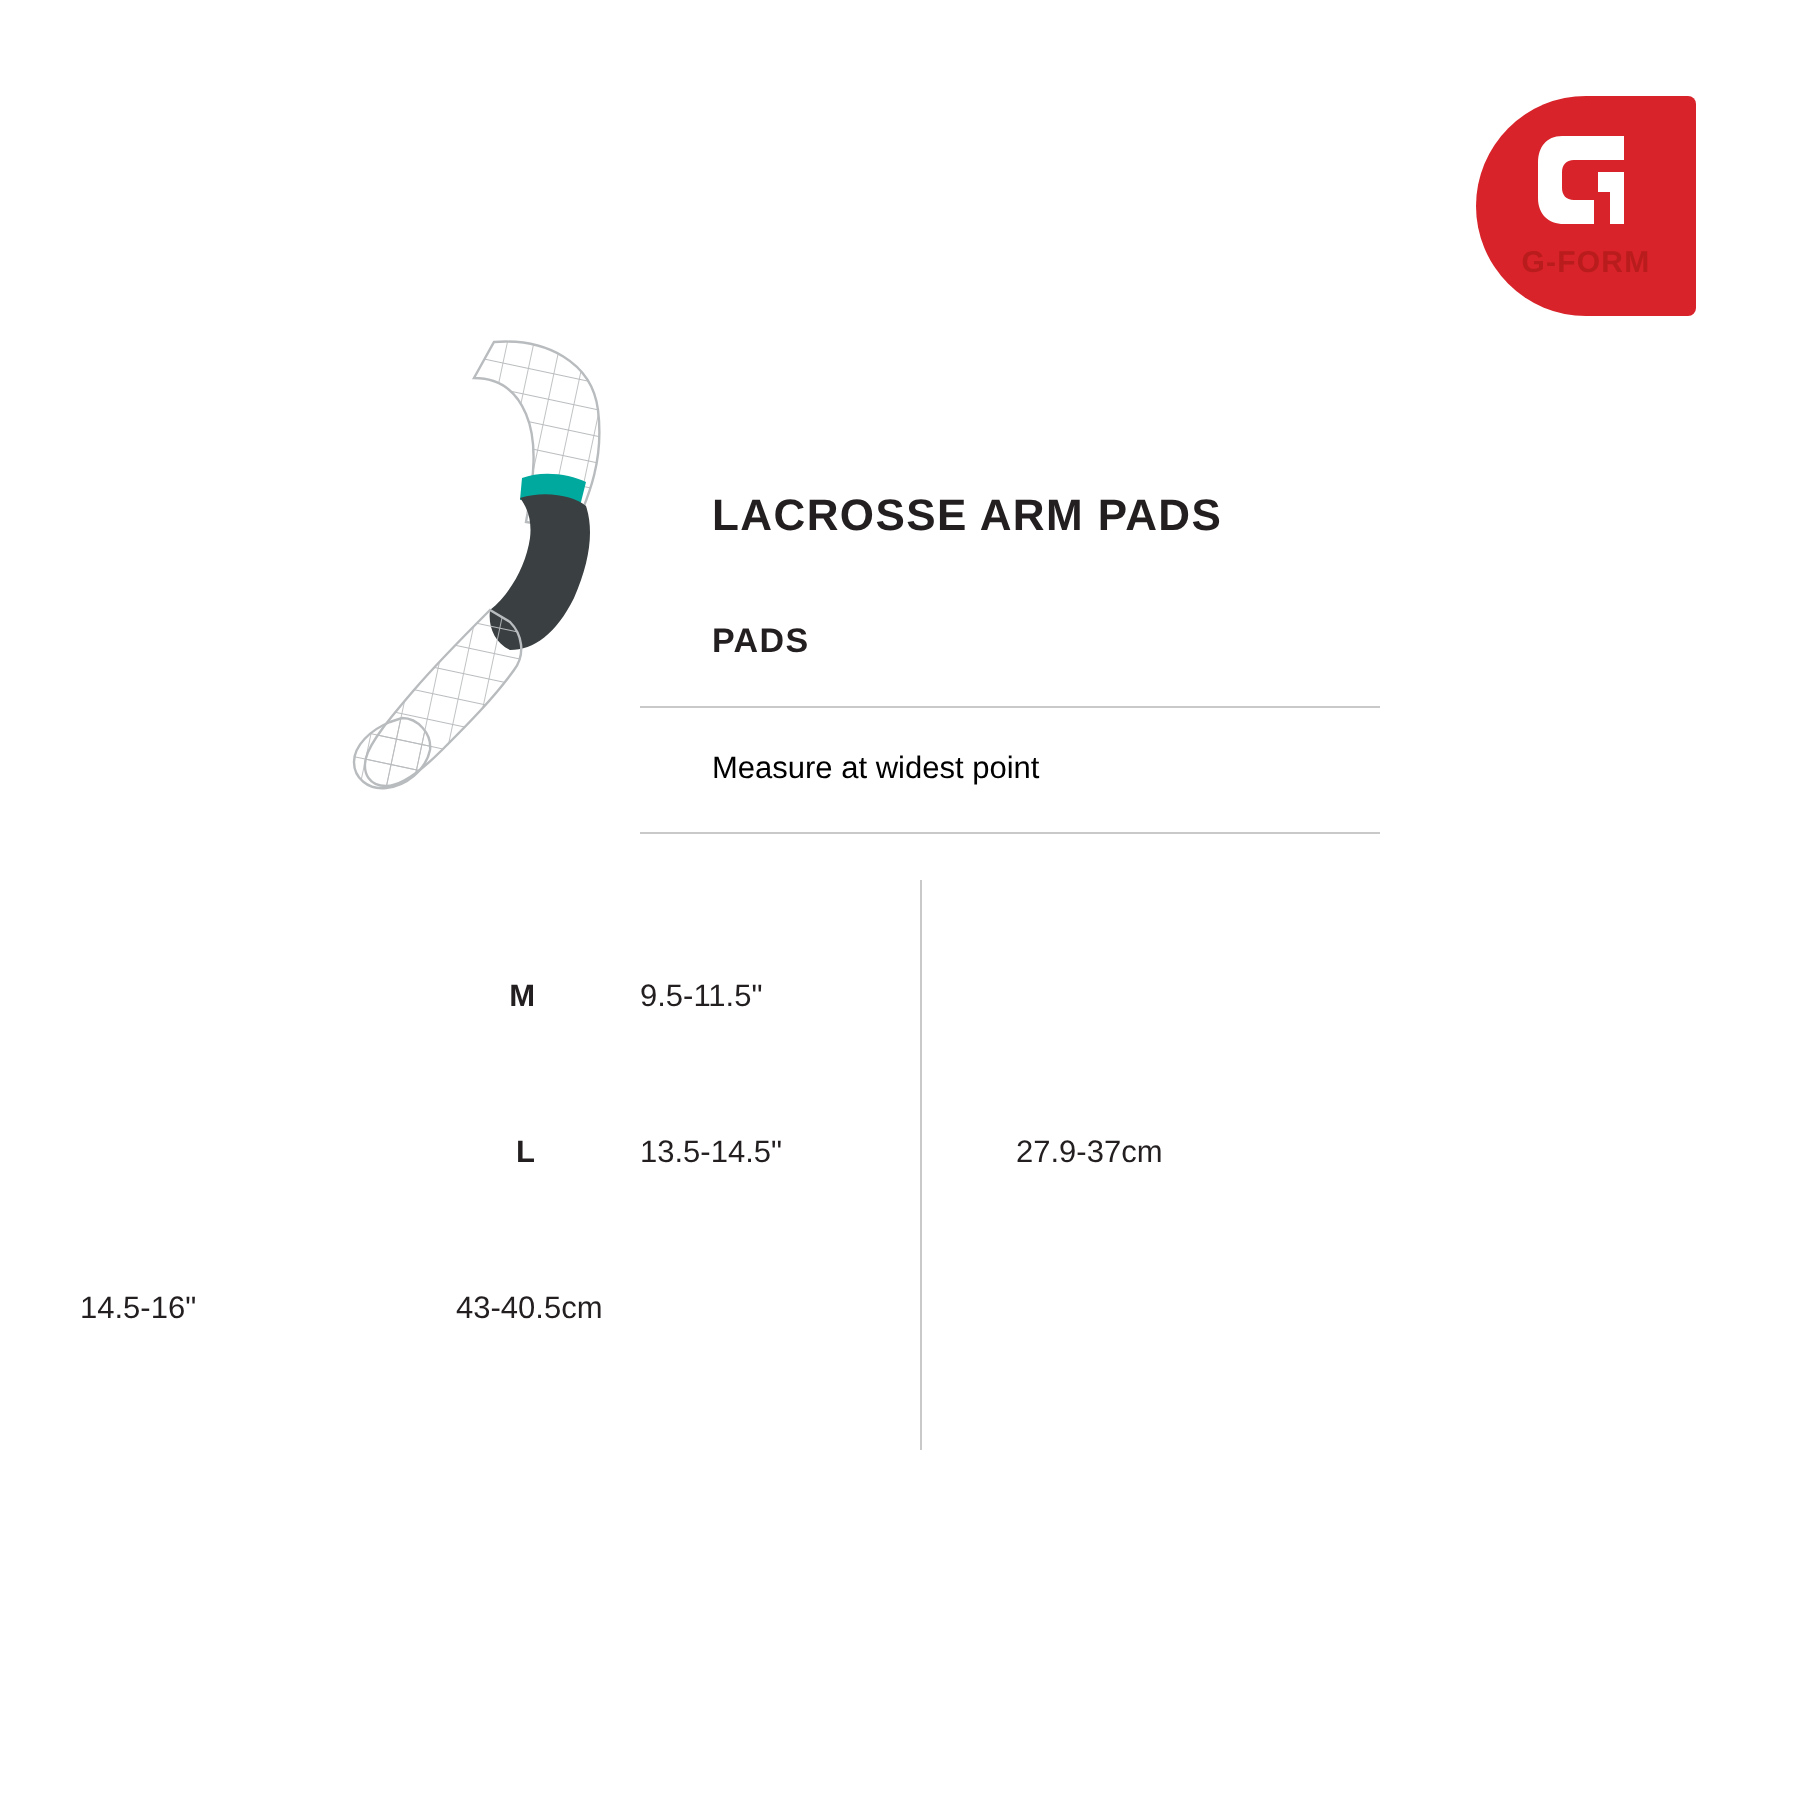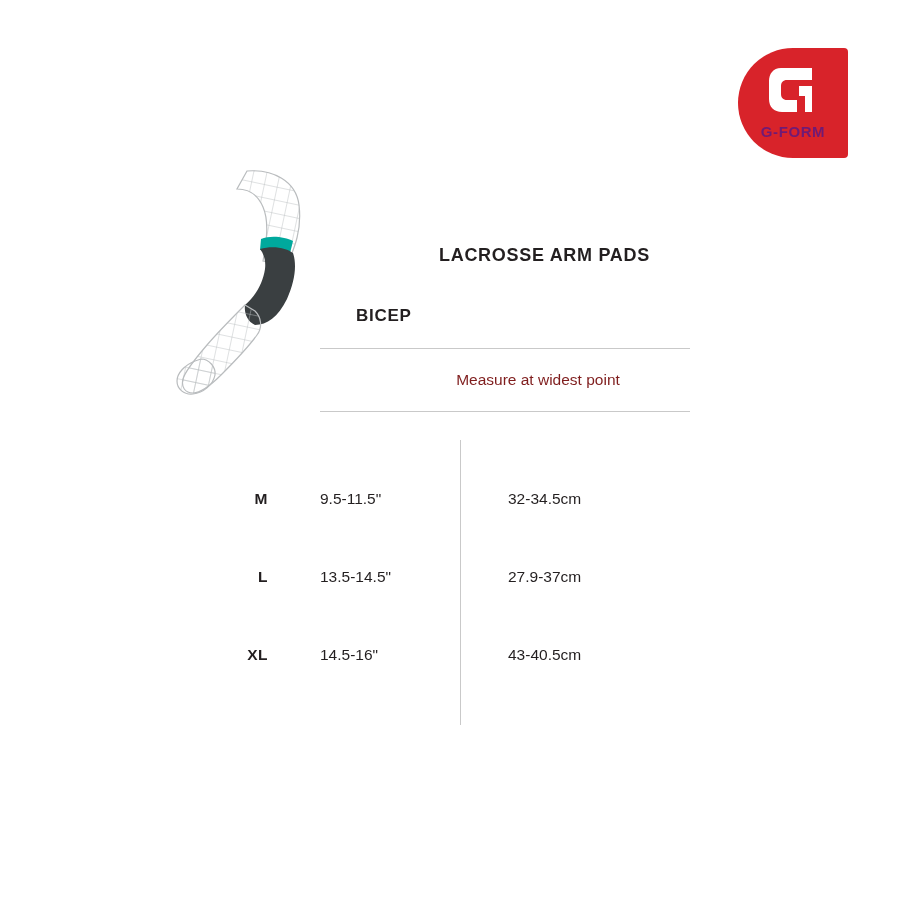--- a/index.html
+++ b/index.html
@@ -47,21 +47,21 @@
     transform: translateX(-50%);
     width: 52px;
     height: 48px;
   }
   .logo-text {
     position: absolute;
     bottom: 18px;
     left: 0;
     width: 100%;
     text-align: center;
-    color: #701a75;
+    color: #b91c1c;
     font-size: 15px;
     font-weight: bold;
     letter-spacing: 0.6px;
   }
 
   
   .illustration {
     position: absolute;
     top: 165px;
     left: 175px;
@@ -70,45 +70,43 @@
   }
 
   
   .content {
     position: absolute;
     top: 245px;
     left: 320px;
     width: 400px;
   }
   .title {
-    font-size: 18px;
+    font-size: 22px;
     font-weight: bold;
     letter-spacing: 0.7px;
     color: #231f20;
-    margin: 0 0 40px 49px;
-    text-align: center;
+    margin: 0 0 40px 36px;
   }
   .subtitle {
     font-size: 17px;
     font-weight: bold;
     letter-spacing: 0.7px;
     color: #231f20;
     margin: 0 0 22px 36px;
   }
   .rule {
     height: 1px;
     background: #c9c9c9;
     width: 370px;
     margin-left: 0;
   }
   .measure-note {
     font-size: 15.5px;
-    color: #7f1d1d;
+    color: #000000;
     margin: 22px 0 22px 36px;
-    text-align: center;
   }
 
   
   .table {
     position: absolute;
     top: 460px;
     left: 0;
     width: 900px;
   }
   .row {
@@ -175,39 +173,37 @@
     <path d="M70 140 C58 152 44 166 32 180 C20 194 10 206 8 214
              C6 222 10 228 18 228 C26 228 36 220 46 210
              C58 198 72 184 82 170 C88 162 86 152 80 146 Z" fill="url(#mesh)" stroke="#b9bcbe" stroke-width="1.2"></path>
 
     <path d="M20 196 C10 200 2 208 2 216 C2 224 9 230 18 229 C28 228 38 220 40 210
              C41 202 34 194 26 194 Z" fill="url(#mesh)" stroke="#b9bcbe" stroke-width="1.2"></path>
   </svg>
 
   <div class="content">
     <h1 class="title">LACROSSE ARM PADS</h1>
-    <h2 class="subtitle">BICEP</h2>
+    <h2 class="subtitle">PADS</h2>
     <div class="rule"></div>
     <div class="measure-note">Measure at widest point</div>
     <div class="rule"></div>
   </div>
 
   <div class="vdivider"></div>
 
   <div class="table">
     <div class="row">
       <div class="col-size">M</div>
       <div class="col-in">9.5-11.5"</div>
-      <div class="col-cm">32-34.5cm</div>
     </div>
     <div class="row">
       <div class="col-size">L</div>
       <div class="col-in">13.5-14.5"</div>
       <div class="col-cm">27.9-37cm</div>
     </div>
     <div class="row">
-      <div class="col-size">XL</div>
       <div class="col-in">14.5-16"</div>
       <div class="col-cm">43-40.5cm</div>
     </div>
   </div>
 
 </div>
 
 </body></html>

